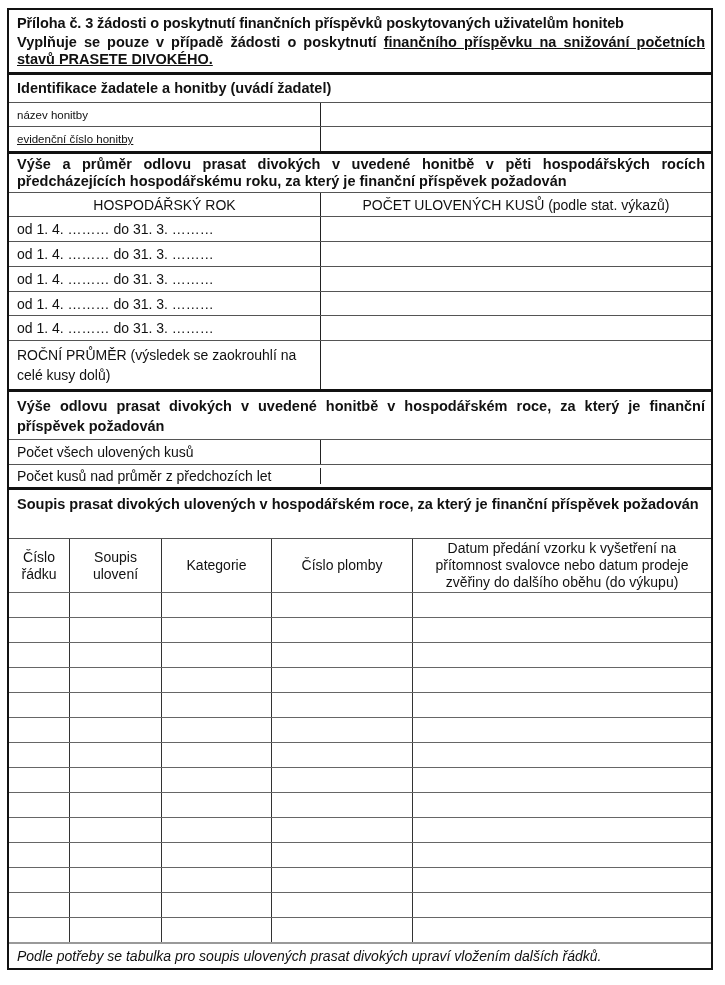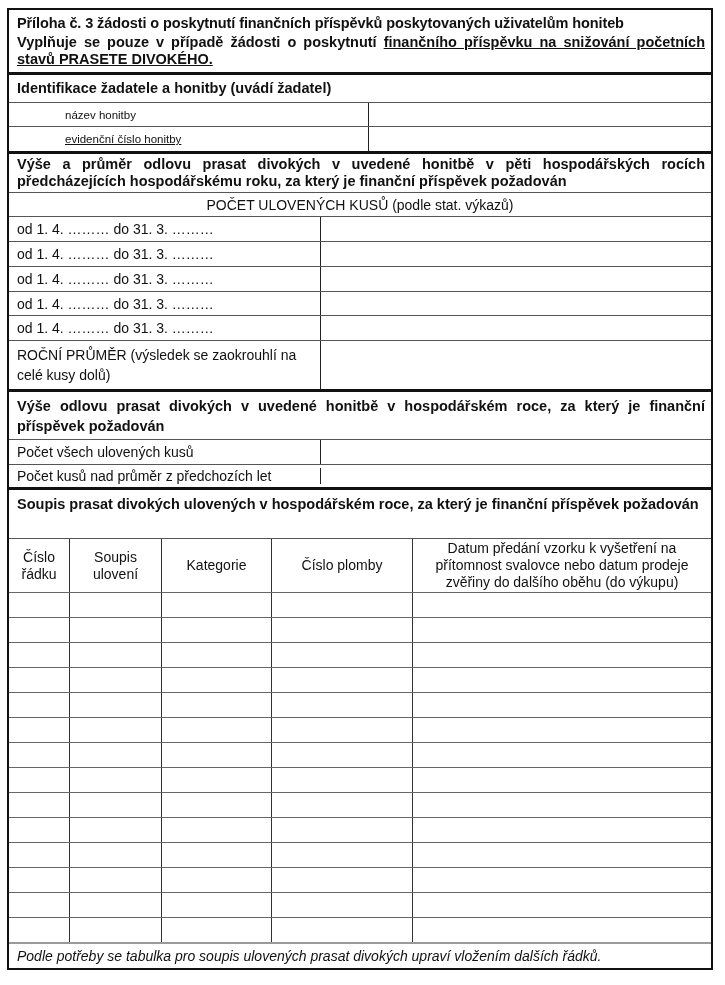--- a/index.html
+++ b/index.html
@@ -65,21 +65,21 @@
   }
   .cell {
     box-sizing: border-box;
     padding: 0 8px;
     display: flex;
     align-items: center;
     font-size: 14px;
   }
   .cell.left { width: 312px; border-right: 1px solid #222; }
   .cell.right { flex: 1; }
-  .cell.small { font-size: 11.5px; margin-left: 48px; }
+  .cell.small { font-size: 11.5px; }
   .cell.center { justify-content: center; text-align: center; }
 
   
   .lt-head {
     display: flex;
     border-top: 1px solid #555;
     height: 54px;
     box-sizing: border-box;
   }
   .lt-row {
@@ -133,20 +133,21 @@
     </div>
     <div class="row" style="height:25px;text-decoration:underline;">
       <div class="cell left small">evidenční číslo honitby</div>
       <div class="cell right"></div>
     </div>
   </div>
 
   <div class="sec">
     <div class="sec-title" style="height:38px;line-height:17px;padding-top:2px;">Výše a průměr odlovu prasat divokých v uvedené honitbě v pěti hospodářských rocích předcházejících hospodářskému roku, za který je finanční příspěvek požadován</div>
     <div class="row" style="height:24px;">
+      <div class="cell left center">HOSPODÁŘSKÝ ROK</div>
       <div class="cell right center">POČET ULOVENÝCH KUSŮ (podle stat. výkazů)</div>
     </div>
     <div class="row" style="height:25px;">
       <div class="cell left">od 1. 4. ……… do 31. 3. ………</div>
       <div class="cell right"></div>
     </div>
     <div class="row" style="height:25px;">
       <div class="cell left">od 1. 4. ……… do 31. 3. ………</div>
       <div class="cell right"></div>
     </div>

